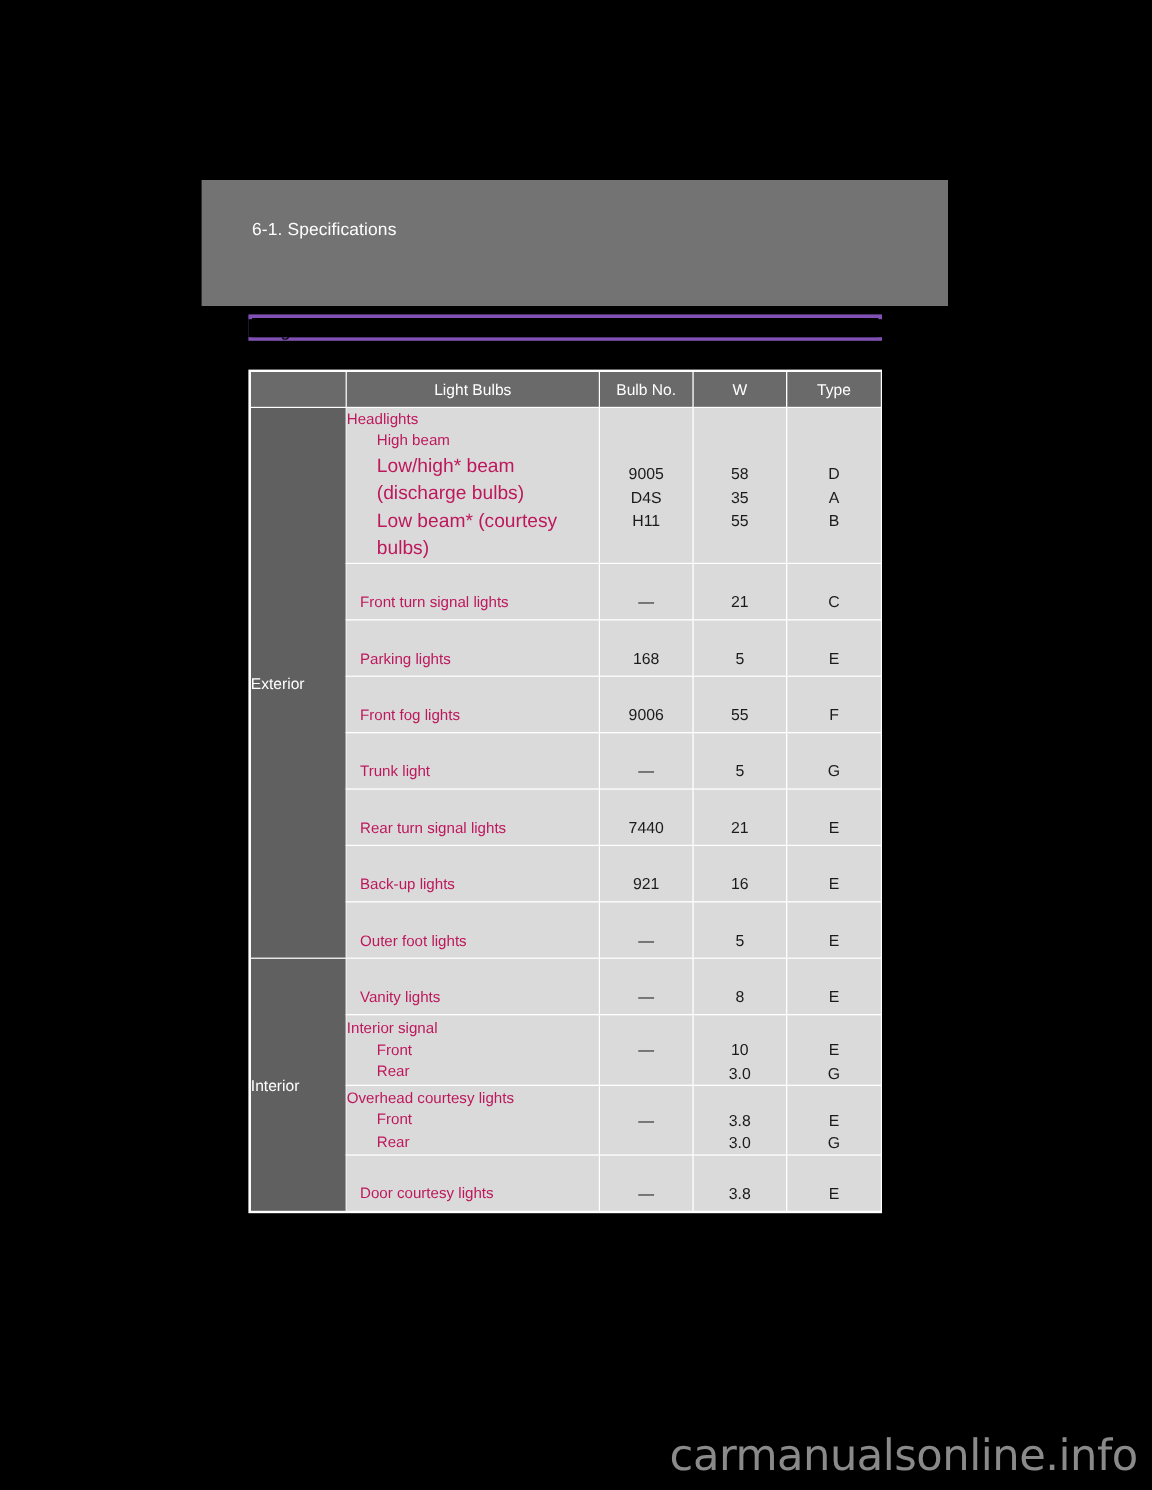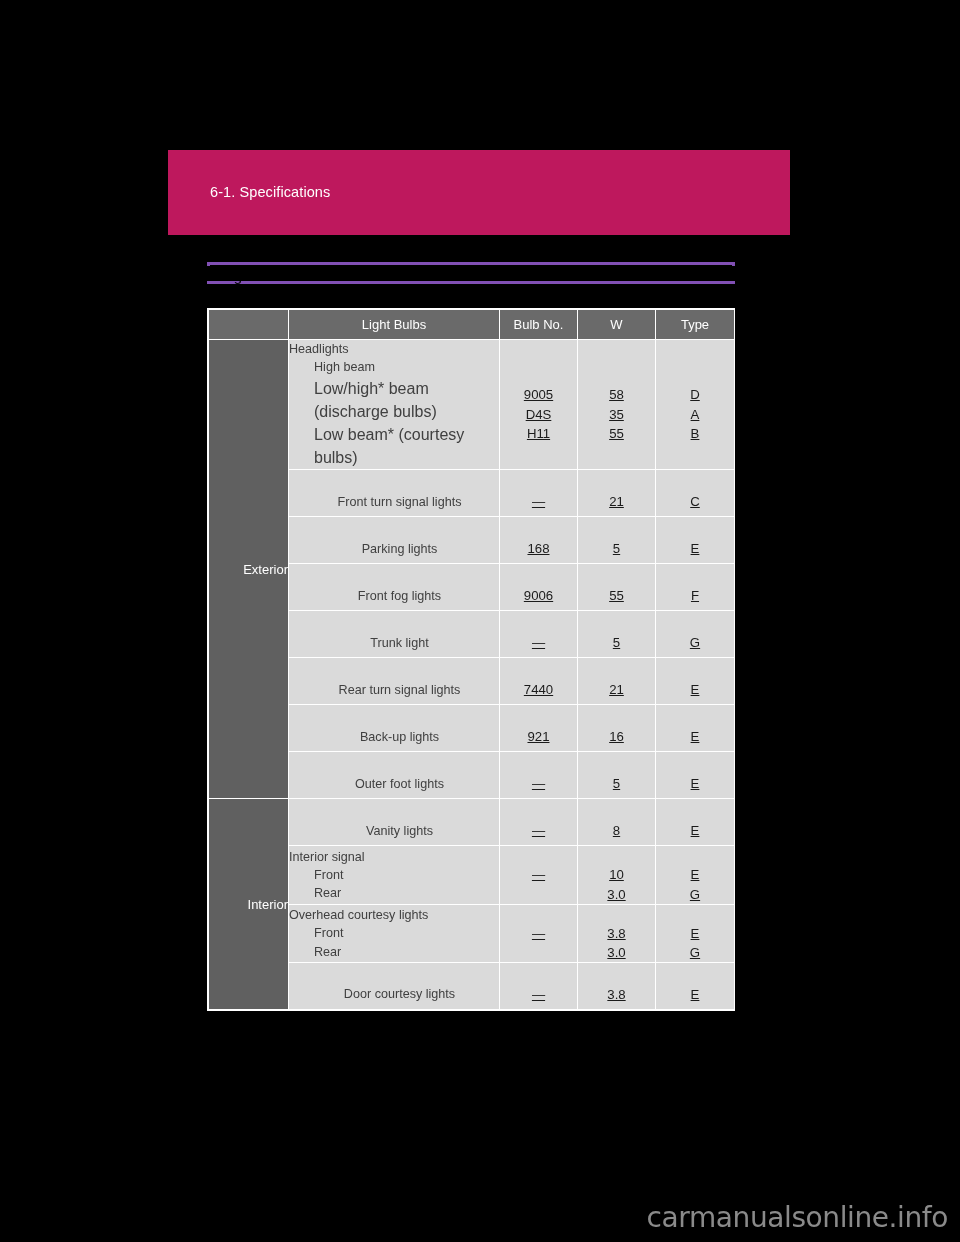--- a/index.html
+++ b/index.html
@@ -15,22 +15,22 @@
     font-family: "Liberation Sans", sans-serif;
     -webkit-font-smoothing: antialiased;
   }
 
   
   .chapter-banner {
     position: absolute;
     left: 168px;
     top: 150px;
     width: 622px;
-    height: 85px;
-    background: #be185d;
+    height: 105px;
+    background: #737373;
   }
   .chapter-banner-title {
     position: absolute;
     left: 42px;
     top: 34px;
     color: #ffffff;
     font-size: 14.5px;
     letter-spacing: 0.1px;
     font-family: "Liberation Sans", sans-serif;
     white-space: nowrap;
@@ -104,57 +104,56 @@
     font-size: 13px;
     text-align: center;
   }
   thead th.blank-corner {
     background: #6a6a6a;
   }
 
   td.cat-cell {
     background: #606060;
     color: #ffffff;
-    text-align: right;
+    text-align: left;
     font-size: 13px;
     vertical-align: middle;
   }
 
   td.name-cell {
     background: #dadada;
-    color: #404040;
+    color: #be185d;
     padding: 5px 0 5px 11px;
     line-height: 1.45;
     font-size: 12.6px;
   }
   td.val-cell {
     background: #dadada;
     color: #1b1b1b;
     text-align: center;
     line-height: 1.45;
     font-size: 13.2px;
-    text-decoration: underline;
   }
   tr.single-row td.name-cell,
-  tr.single-row td.val-cell { height: 29px; padding-top: 17px; padding-bottom: 0; text-align: center; }
+  tr.single-row td.val-cell { height: 29px; padding-top: 17px; padding-bottom: 0; }
   tr.single-row td.name-cell { padding-left: 11px; }
 
   .name-main { display:block; }
   .name-sub  { display:block; padding-left: 25px; }
   .sub-small { font-size: 16px; }
   .val-stack { display:block; }
   .val-spacer { display:block; visibility:hidden; }
 
   
   .watermark {
     position: absolute;
     right: 12px;
     bottom: 8px;
     color: #8a8a8a;
-    font-size: 28px;
+    font-size: 36px;
     letter-spacing: -0.4px;
     font-family: "DejaVu Sans", sans-serif;
   }
 </style>
 </head>
 <body>
 
 <div class="chapter-banner">
   <div class="chapter-banner-title">6-1. Specifications</div>
 </div>

